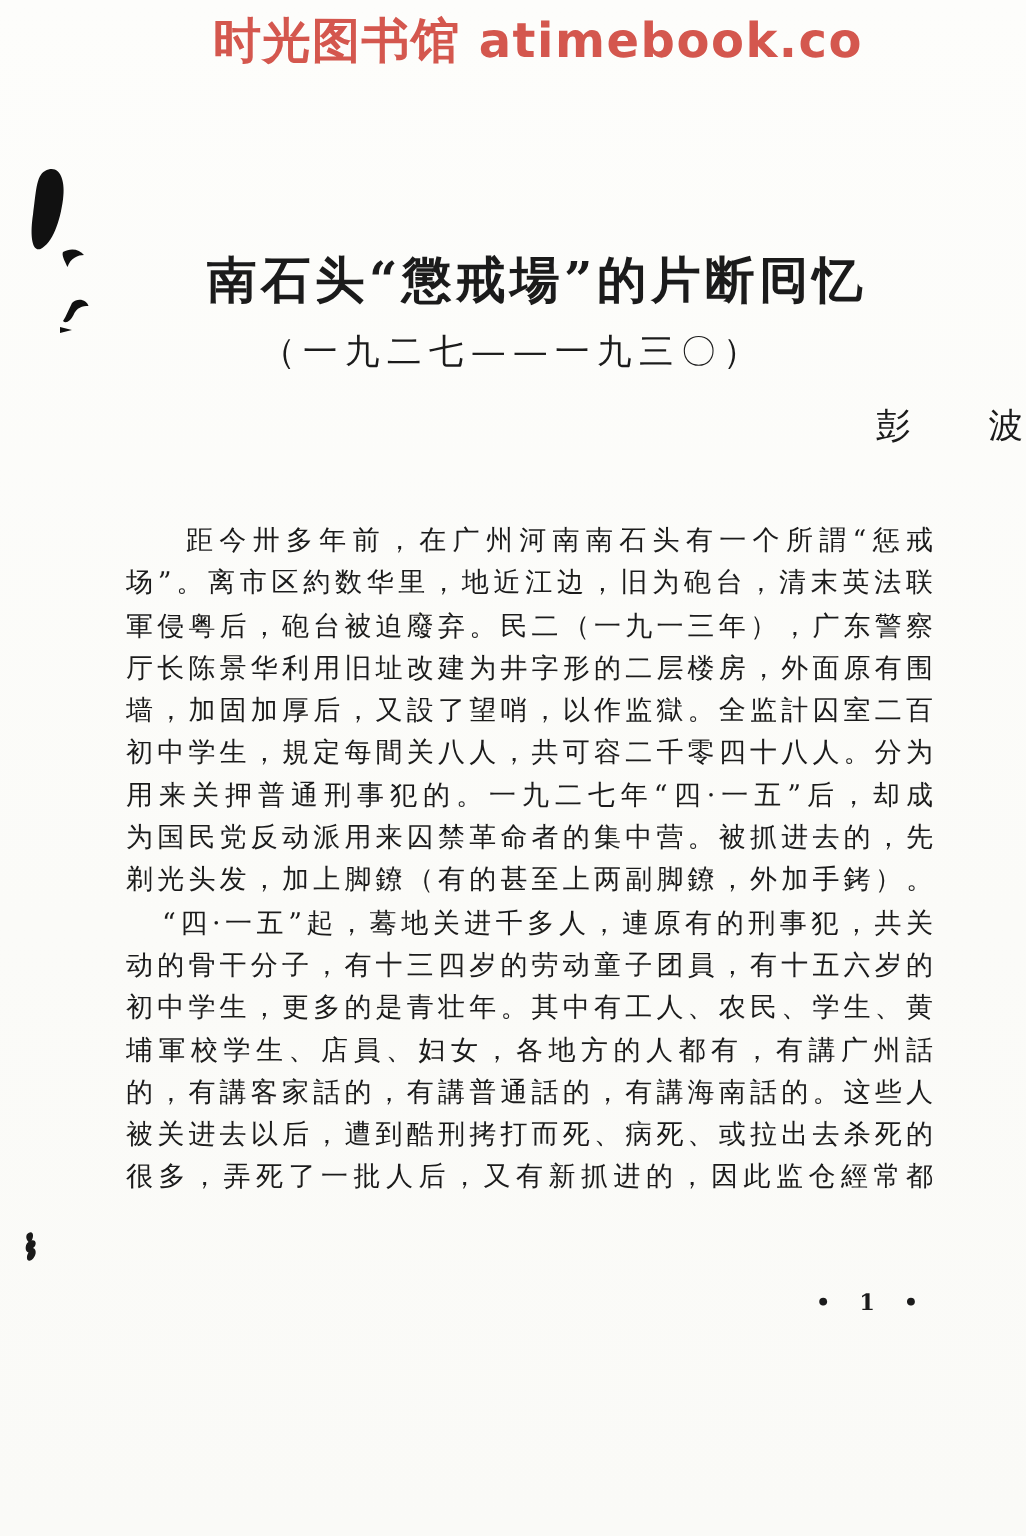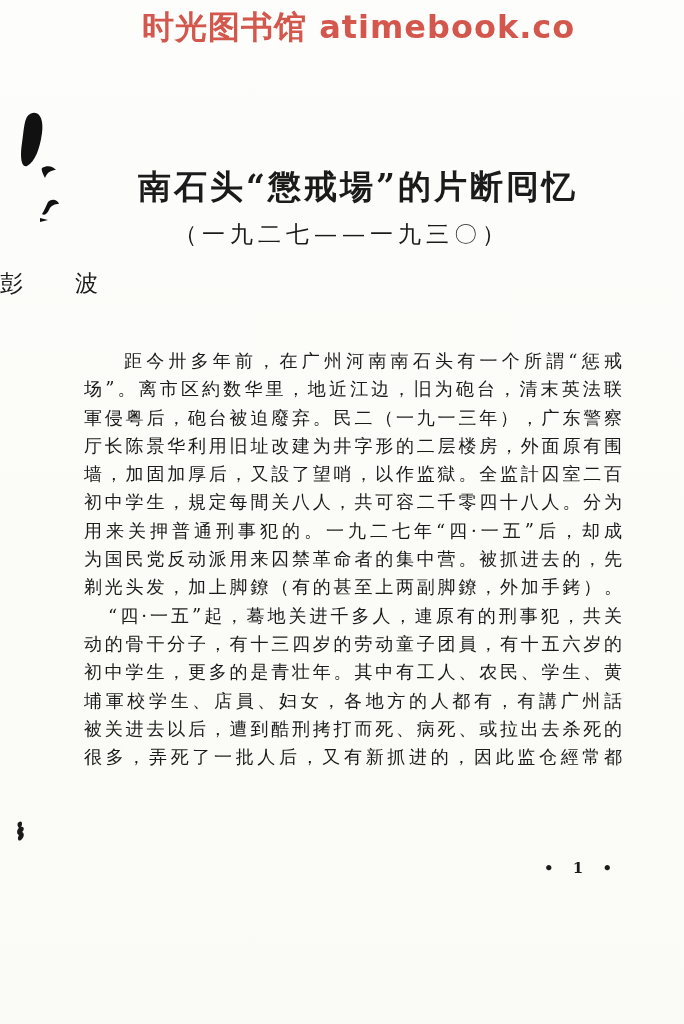--- a/index.html
+++ b/index.html
@@ -32,21 +32,21 @@
 
   .doc-subtitle {
     position:absolute; top:219px; left:0; width:100%;
     text-align:center;
     font-size:23px;
     letter-spacing:5px;
   }
 
   .doc-author {
     position:absolute; top:268px; left:0; width:100%;
-    text-align:left;
+    text-align:right;
     font-size:23px;
     letter-spacing:2px;
   }
 
   .body-text {
     position:absolute; left:84px; top:347px; width:538px;
     font-size:18px;
   }
   .body-text .line {
     height:28.3px; line-height:28.3px;
@@ -94,20 +94,21 @@
     <div class="line">厅长陈景华利用旧址改建为井字形的二层楼房，外面原有围</div>
     <div class="line">墙，加固加厚后，又設了望哨，以作监獄。全监計囚室二百</div>
     <div class="line">初中学生，規定每間关八人，共可容二千零四十八人。分为</div>
     <div class="line">用来关押普通刑事犯的。一九二七年“四·一五”后，却成</div>
     <div class="line">为国民党反动派用来囚禁革命者的集中营。被抓进去的，先</div>
     <div class="line">剃光头发，加上脚鐐（有的甚至上两副脚鐐，外加手銬）。</div>
     <div class="line indent-1">“四·一五”起，蓦地关进千多人，連原有的刑事犯，共关</div>
     <div class="line">动的骨干分子，有十三四岁的劳动童子团員，有十五六岁的</div>
     <div class="line">初中学生，更多的是青壮年。其中有工人、农民、学生、黄</div>
     <div class="line">埔軍校学生、店員、妇女，各地方的人都有，有講广州話</div>
+    <div class="line">的，有講客家話的，有講普通話的，有講海南話的。这些人</div>
     <div class="line">被关进去以后，遭到酷刑拷打而死、病死、或拉出去杀死的</div>
     <div class="line">很多，弄死了一批人后，又有新抓进的，因此监仓經常都</div>
   </div>
 
   <svg class="ink-mark-bottom" width="14" height="26" viewBox="0 0 14 26" fill="#1a1a1a" aria-hidden="true">
     <path d="M4,2 C7,0 8,4 6,7 C9,6 10,10 7,12 C10,13 9,18 6,20 C3,22 2,18 4,15 C1,14 2,9 4,8 C2,6 2,3 4,2 Z"></path>
   </svg>
 
   <div class="page-number">• 1 •</div>
 

